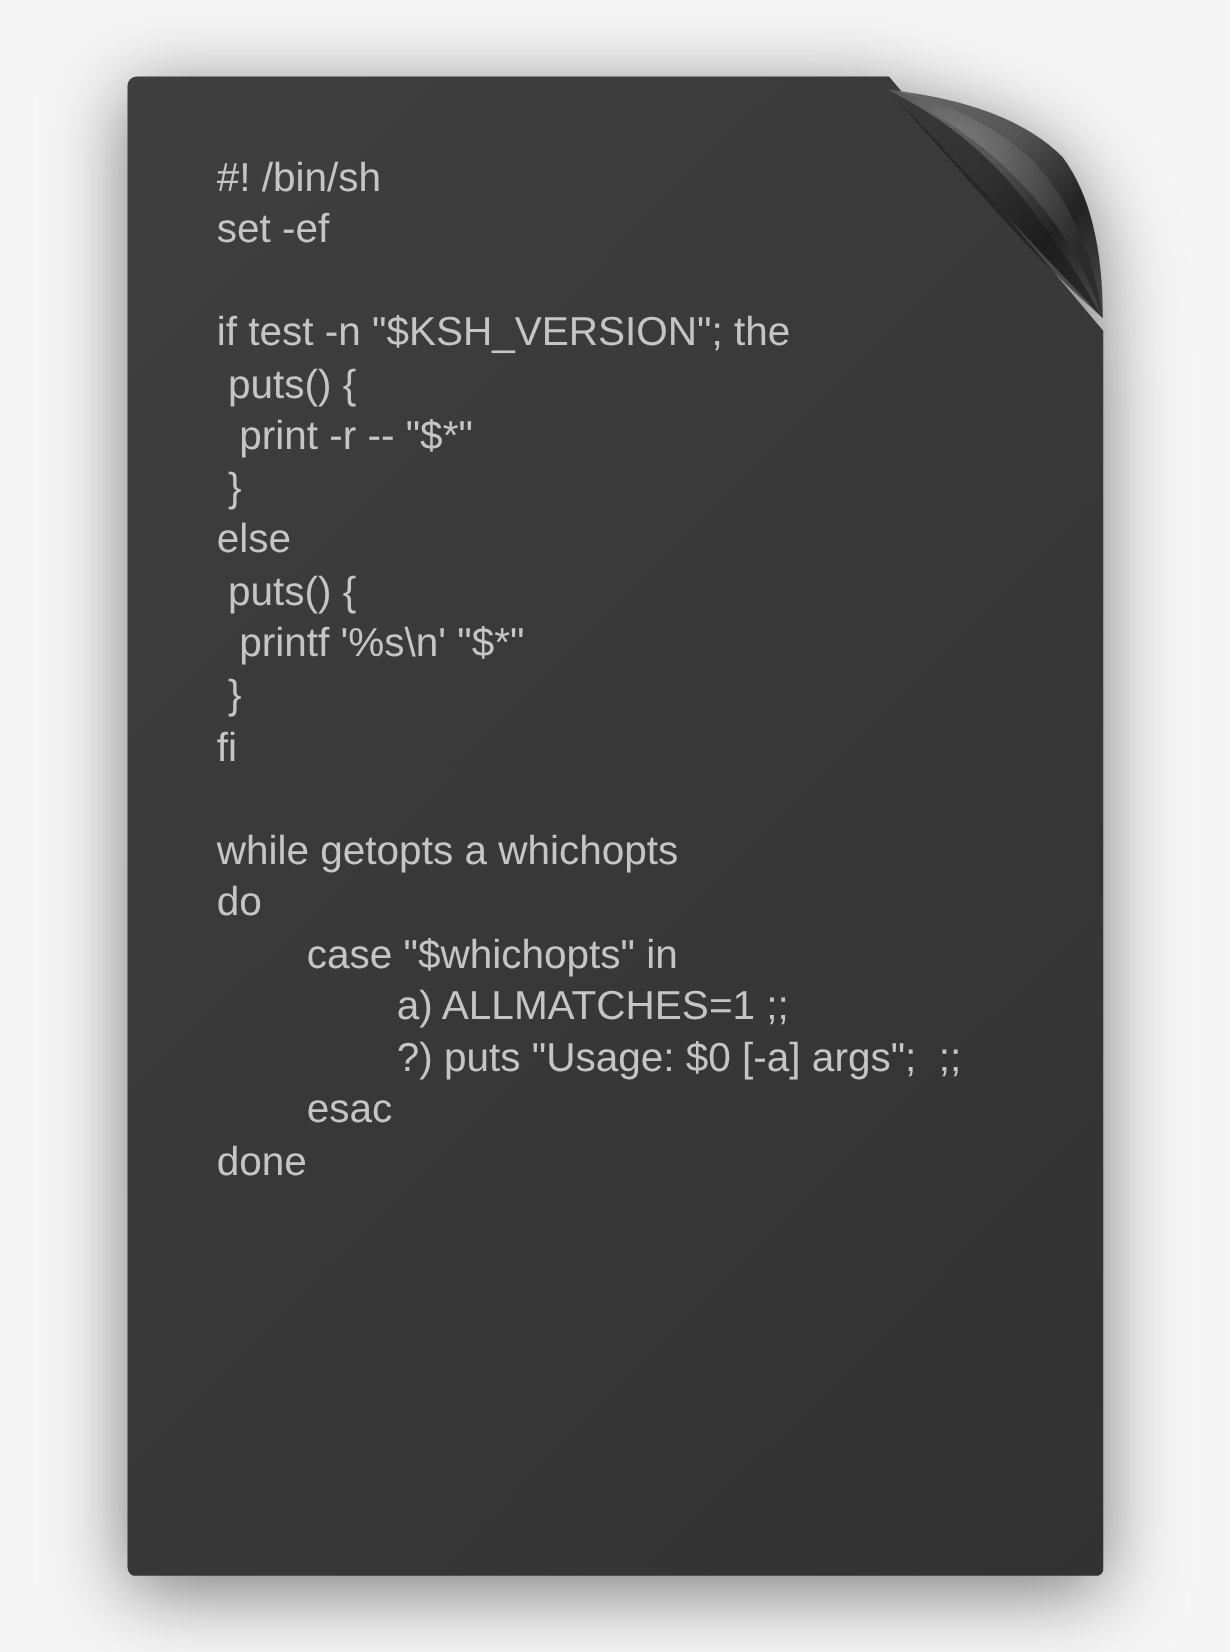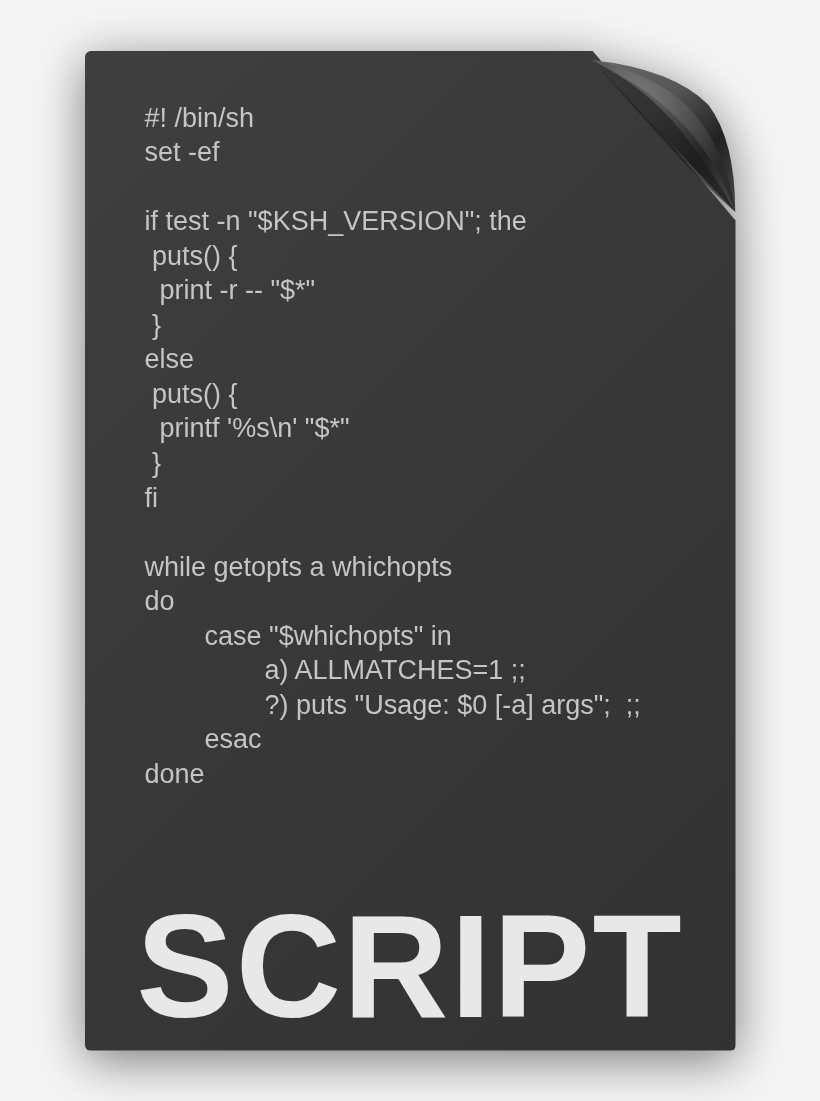--- a/index.html
+++ b/index.html
@@ -76,21 +76,20 @@
  }
 fi
 
 while getopts a whichopts
 do
         case "$whichopts" in
                 a) ALLMATCHES=1 ;;
                 ?) puts "Usage: $0 [-a] args";  ;;
         esac
 done</div>
-    <div class="big-label">SCRIPT</div>
   </div>
   <svg class="curl" viewBox="0 0 160 170">
     <defs>
       <linearGradient id="curlGrad" x1="0%" y1="0%" x2="100%" y2="100%">
         <stop offset="0%" stop-color="#6a6a6a"></stop>
         <stop offset="40%" stop-color="#555555"></stop>
         <stop offset="70%" stop-color="#222222"></stop>
         <stop offset="100%" stop-color="#4a4a4a"></stop>
       </linearGradient>
       <radialGradient id="curlHighlight" cx="30%" cy="30%" r="70%">

